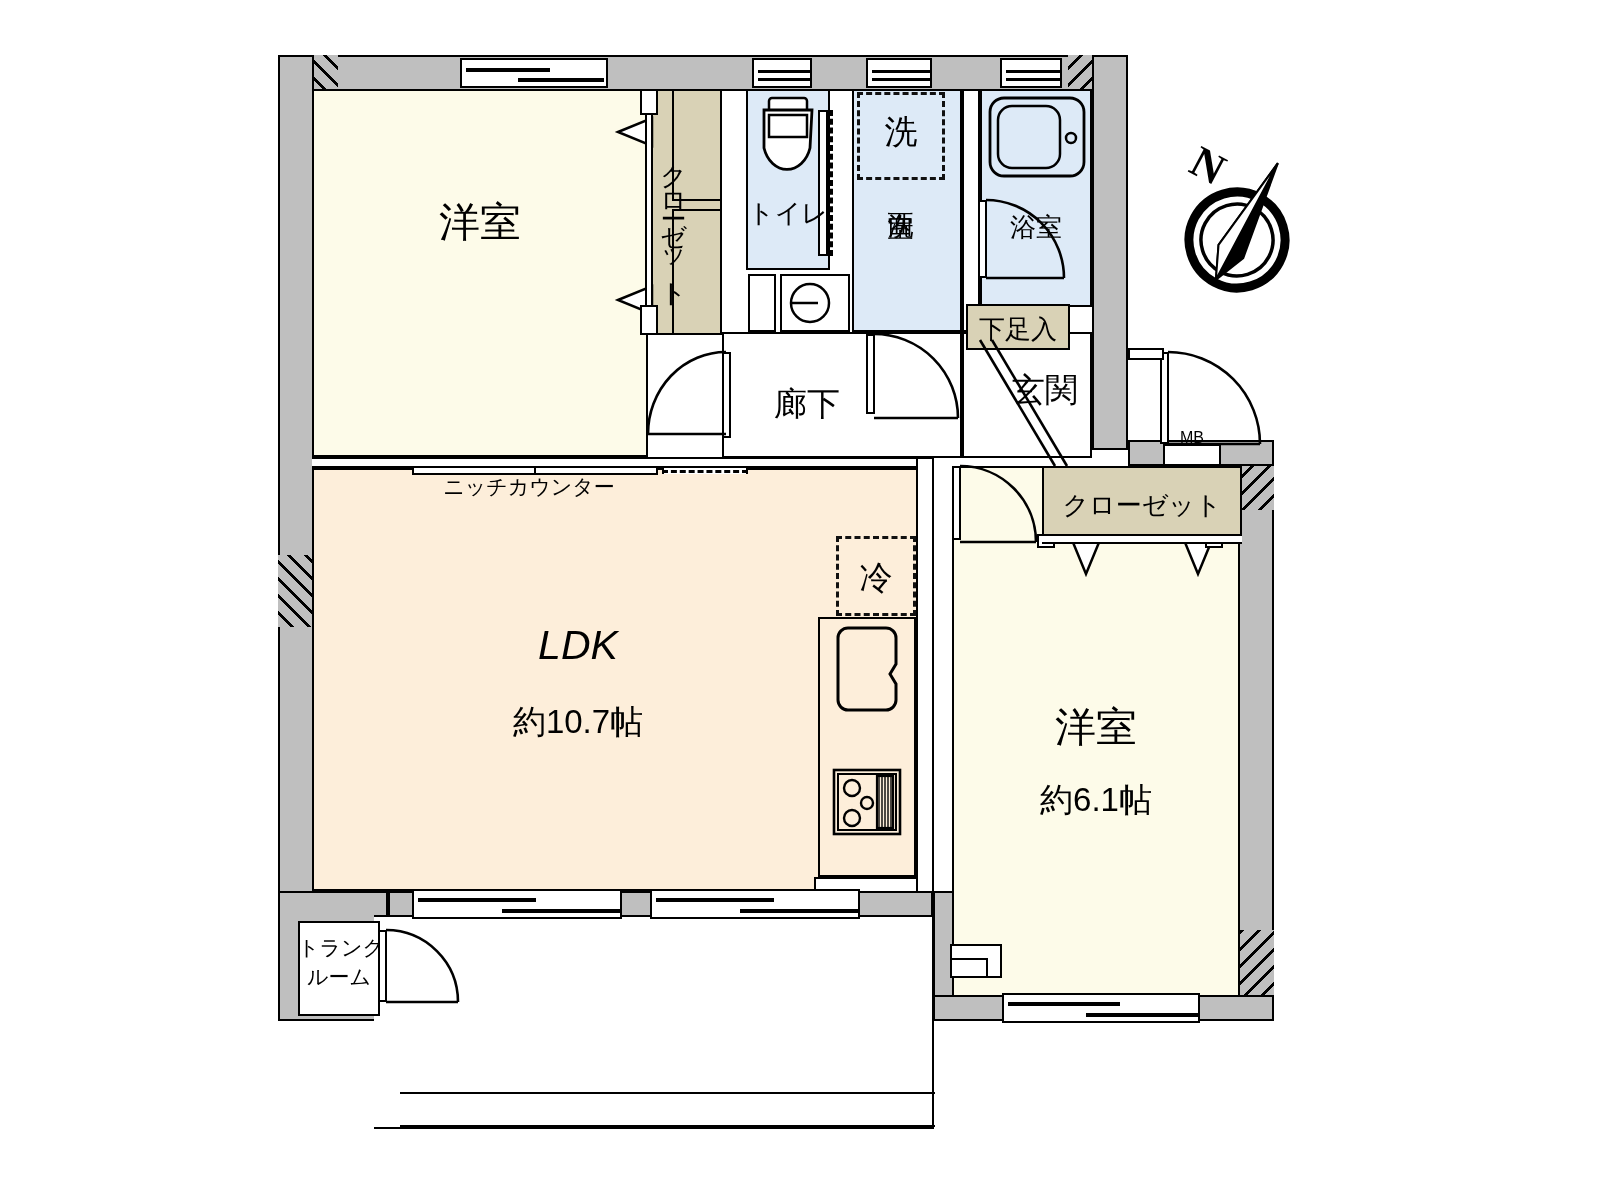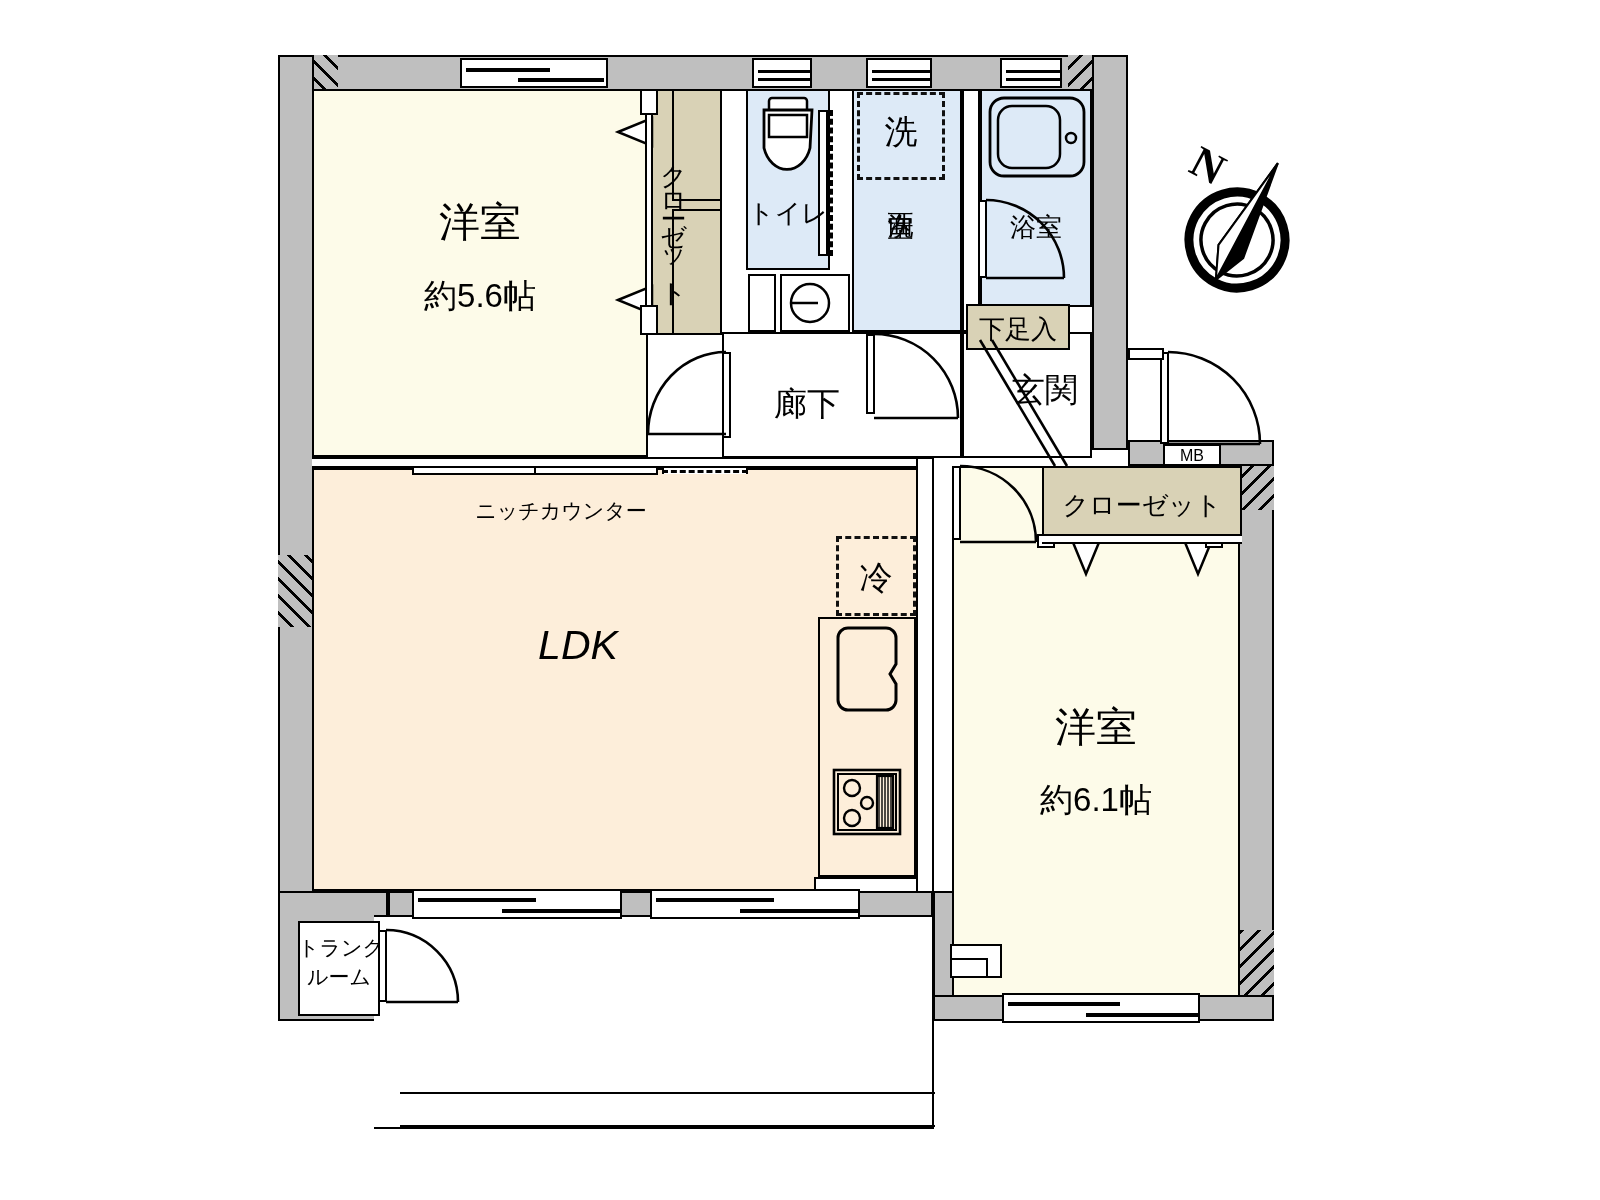--- a/index.html
+++ b/index.html
@@ -270,45 +270,45 @@
     <div class="winbar" style="left:4px;top:7px;width:118px;height:4px;"></div>
     <div class="winbar" style="left:88px;top:18px;width:118px;height:4px;"></div>
   </div>
 
   <div class="abs win" style="left:1002px;top:993px;width:198px;height:30px;">
     <div class="winbar" style="left:4px;top:7px;width:112px;height:4px;"></div>
     <div class="winbar" style="left:82px;top:18px;width:112px;height:4px;"></div>
   </div>
 
   <div class="lbl lbl-lg ctr" style="left:380px;top:195px;width:200px;">洋室</div>
-  <div class="lbl lbl-md ctr" style="left:370px;top:274px;width:220px;">約5.6帖</div>
 
   <div class="lbl lbl-sm vert" style="left:657px;top:146px;">クローゼット</div>
 
   <div class="lbl lbl-sm ctr" style="left:744px;top:196px;width:88px;">トイレ</div>
 
   <div class="lbl lbl-md ctr" style="left:857px;top:110px;width:88px;">洗</div>
 
   <div class="lbl lbl-sm vert" style="left:884px;top:192px;">洗面室</div>
 
   <div class="lbl lbl-sm ctr" style="left:980px;top:210px;width:112px;">浴室</div>
 
   <div class="lbl lbl-sm ctr" style="left:966px;top:312px;width:104px;">下足入</div>
 
   <div class="lbl lbl-md ctr" style="left:1000px;top:368px;width:90px;">玄関</div>
 
   <div class="lbl lbl-md ctr" style="left:762px;top:382px;width:90px;">廊下</div>
 
-  <div class="lbl lbl-xs ctr" style="left:421px;top:473px;width:280px;margin-top:24px;">ニッチカウンター</div>
+  <div class="lbl lbl-xs ctr" style="left:389px;top:473px;width:280px;">ニッチカウンター</div>
 
   <div class="lbl lbl-lg ctr" style="left:478px;top:622px;width:200px;font-style:italic;">LDK</div>
+  <div class="lbl lbl-md ctr" style="left:468px;top:700px;width:220px;">約10.7帖</div>
 
   <div class="lbl lbl-md ctr" style="left:836px;top:556px;width:80px;">冷</div>
 
-  <div class="lbl lbl-xxs ctr" style="left:1163px;top:447px;width:58px;">MB</div>
+  <div class="lbl lbl-xxs ctr" style="left:1163px;top:429px;width:58px;">MB</div>
 
   <div class="lbl lbl-sm ctr" style="left:1042px;top:488px;width:200px;">クローゼット</div>
 
   <div class="lbl lbl-lg ctr" style="left:996px;top:700px;width:200px;">洋室</div>
   <div class="lbl lbl-md ctr" style="left:986px;top:778px;width:220px;">約6.1帖</div>
 
   <div class="lbl lbl-xs ctr" style="left:298px;top:934px;width:82px;">トランク</div>
   <div class="lbl lbl-xs ctr" style="left:298px;top:963px;width:82px;">ルーム</div>
 
 

